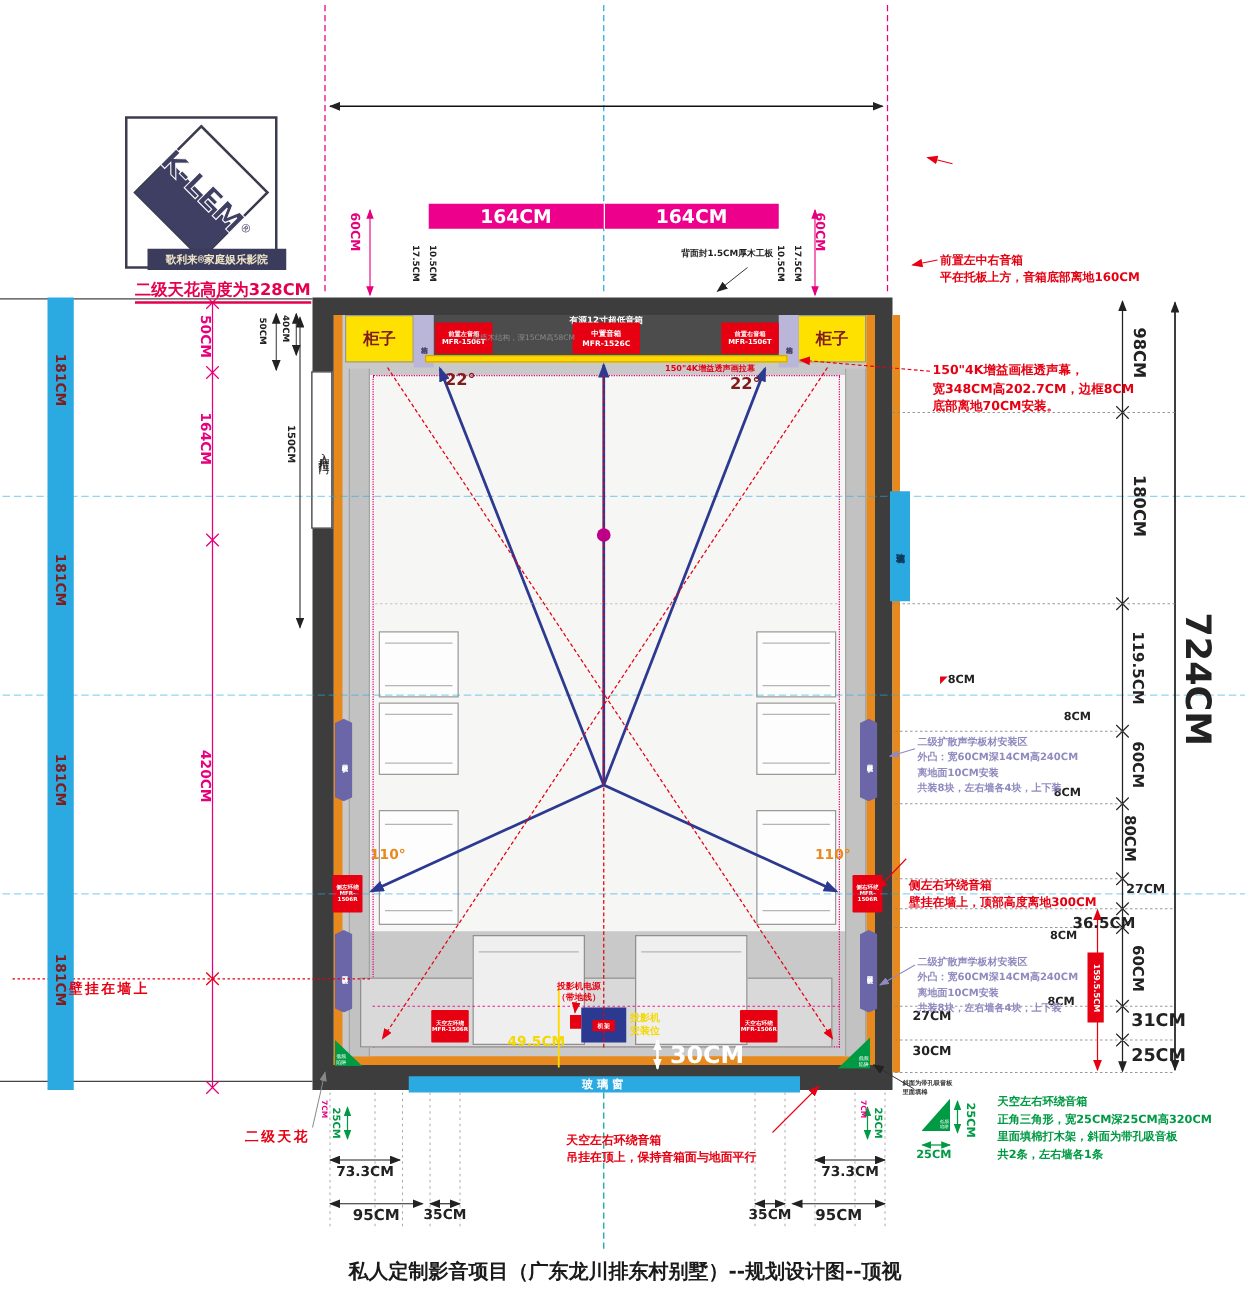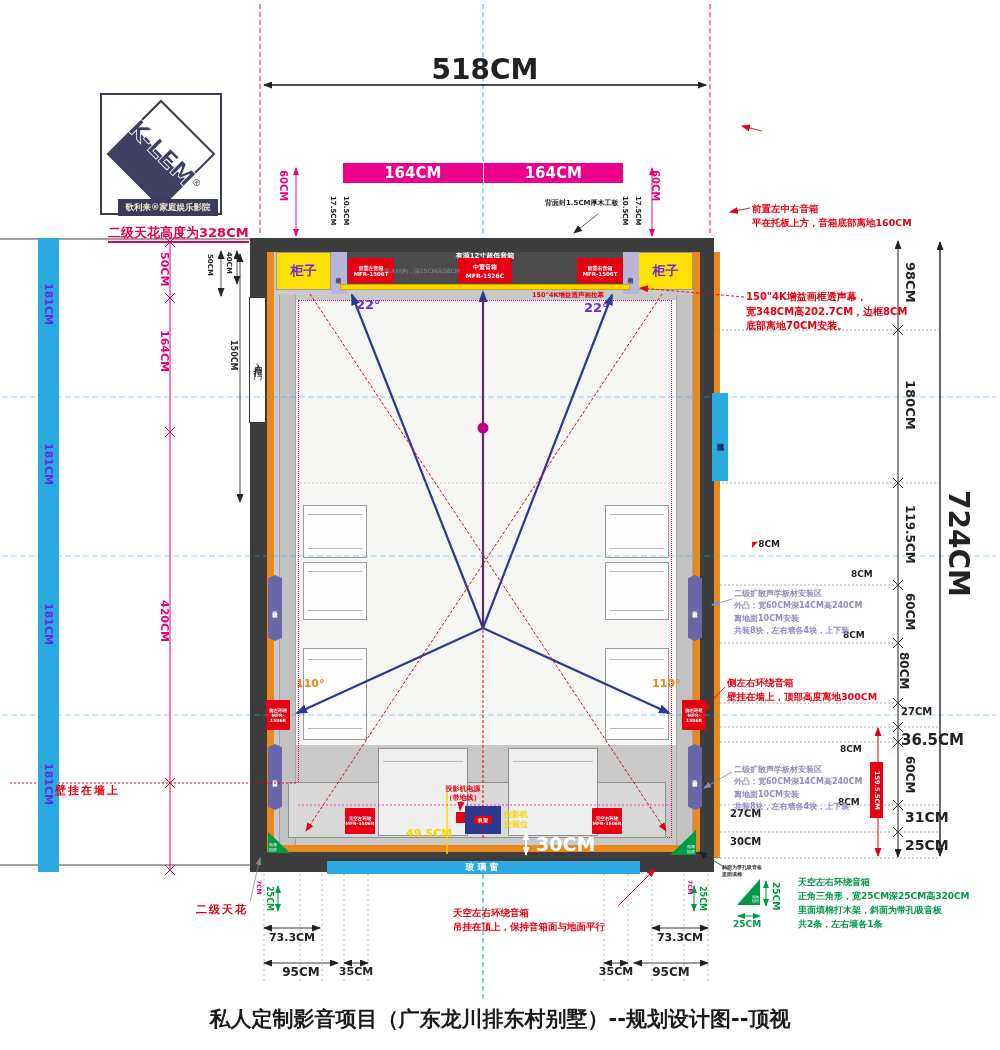--- a/index.html
+++ b/index.html
@@ -1,21 +1,21 @@
 <!DOCTYPE html>
 <html><head>
 <meta charset="utf-8">
 <style>
   html,body{margin:0;padding:0;background:#fff;}
   body{font-family:"DejaVu Sans","Liberation Sans",sans-serif;}
   .page{position:relative;width:1000px;height:1050px;background:#fff;overflow:hidden;}
   .abs{position:absolute;}
   .lab{position:absolute;font-weight:bold;white-space:nowrap;line-height:1.1;}
   .v{writing-mode:vertical-rl;}
-  .pink{color:#E6007E}.red{color:#E60012}.navy{color:#6d28d9}.grn{color:#009944}
+  .pink{color:#E6007E}.red{color:#E60012}.navy{color:#7f1d1d}.grn{color:#009944}
   .pur{color:#8F8ABF}.dk{color:#222}.gy{color:#8a8a8a}.wt{color:#fff}.yel{color:#F5D800}.org{color:#E8891D}
   .ann{position:absolute;font-weight:bold;white-space:nowrap;}
   .ann div{white-space:nowrap;}
   .spk{position:absolute;background:#E60012;color:#fff;text-align:center;font-weight:bold;
        display:flex;flex-direction:column;justify-content:center;border-radius:1px;}
   .furn{position:absolute;background:#fdfdfd;border:1.5px solid #9a9a9a;box-sizing:border-box;}
   .furn .rail{position:absolute;left:4px;right:4px;height:0;border-top:1px solid #b5b5b5;}
   .badge{position:absolute;background:#6B66A8;color:#fff;text-align:center;
          clip-path:polygon(50% 0,100% 5%,100% 95%,50% 100%,0 95%,0 5%);}
   .tri{position:absolute;background:#009944;color:#fff;}
@@ -272,32 +272,31 @@
   </svg>
 
   <div class="abs" style="left:100px;top:93px;width:122px;height:122px;border:2px solid #3c3c50;box-sizing:border-box;background:#fff;">
     <svg width="118" height="118">
       <polygon points="59,6 112,59 59,112 6,59" fill="none" stroke="#3c3c50" stroke-width="2"></polygon>
       <polygon points="33,33 6,59 59,112 85,86" fill="#3f3f63"></polygon>
       <text x="59" y="66" transform="rotate(45 59 59)" text-anchor="middle" font-size="24" font-weight="bold" fill="#3f3f63" stroke="#fff" stroke-width="0.8" font-family="DejaVu Sans, sans-serif">K-LEM</text>
       <text x="92" y="88" transform="rotate(45 92 84)" font-size="9" fill="#3f3f63" font-family="DejaVu Sans, sans-serif">®</text>
     </svg>
   </div>
-  <div class="abs" style="left:118px;top:199px;width:100px;height:17px;background:#3b3b5c;display:flex;align-items:center;justify-content:center;">
+  <div class="abs" style="left:118px;top:199px;width:111px;height:17px;background:#3b3b5c;display:flex;align-items:center;justify-content:center;font-family:Liberation Mono, monospace;">
     <span style="color:#f0e6c8;font-size:8.5px;font-weight:bold;">歌利来®家庭娱乐影院</span>
   </div>
   <div class="lab" style="left:108px;top:226px;font-size:13px;color:#E5004F;border-bottom:2px solid #E5004F;padding-bottom:1px;">二级天花高度为328CM</div>
 
   <div class="abs" style="left:38px;top:238px;width:21px;height:634px;background:#2BA9E1;"></div>
   <div class="lab v navy" style="left:42px;top:283px;font-size:11px;">181CM</div>
   <div class="lab v navy" style="left:42px;top:443px;font-size:11px;">181CM</div>
   <div class="lab v navy" style="left:42px;top:603px;font-size:11px;">181CM</div>
   <div class="lab v navy" style="left:42px;top:763px;font-size:11px;">181CM</div>
 
-  <div class="lab dk" style="left:380px;top:55px;width:210px;text-align:center;font-size:28px;">518CM</div>
   <div class="abs" style="left:343px;top:163px;width:280px;height:20px;background:#EC008C;display:flex;">
     <span style="width:140px;text-align:center;color:#fff;font-weight:bold;font-size:15px;line-height:20px;border-right:1px solid #fff;">164CM</span>
     <span style="width:140px;text-align:center;color:#fff;font-weight:bold;font-size:15px;line-height:20px;">164CM</span>
   </div>
   <div class="lab v pink" style="left:278px;top:170px;font-size:10px;">60CM</div>
   <div class="lab v pink" style="left:650px;top:170px;font-size:10px;">60CM</div>
   <div class="lab v dk" style="left:328px;top:196px;font-size:7px;">17.5CM</div>
   <div class="lab v dk" style="left:341px;top:196px;font-size:7px;">10.5CM</div>
   <div class="lab v dk" style="left:620px;top:196px;font-size:7px;">10.5CM</div>
   <div class="lab v dk" style="left:633px;top:196px;font-size:7px;">17.5CM</div>
@@ -309,21 +308,21 @@
   <div class="lab v pink" style="left:158px;top:330px;font-size:11px;">164CM</div>
   <div class="lab v dk" style="left:228px;top:340px;font-size:8px;">150CM</div>
   <div class="lab v pink" style="left:158px;top:600px;font-size:11px;">420CM</div>
 
   <div class="lab v dk" style="left:903px;top:262px;font-size:13px;">98CM</div>
   <div class="lab v dk" style="left:903px;top:380px;font-size:13px;">180CM</div>
   <div class="lab v dk" style="left:903px;top:505px;font-size:12px;">119.5CM</div>
   <div class="lab v dk" style="left:903px;top:593px;font-size:12px;">60CM</div>
   <div class="lab v dk" style="left:897px;top:652px;font-size:12px;">80CM</div>
   <div class="lab dk" style="left:901px;top:706px;font-size:10px;">27CM</div>
-  <div class="lab dk" style="left:901px;top:732px;font-size:15px;">36.5CM</div>
+  <div class="lab dk" style="left:858px;top:732px;font-size:12px;">36.5CM</div>
   <div class="lab v dk" style="left:903px;top:756px;font-size:12px;">60CM</div>
   <div class="lab dk" style="left:905px;top:810px;font-size:14px;">31CM</div>
   <div class="lab dk" style="left:905px;top:838px;font-size:14px;">25CM</div>
   <div class="lab v dk" style="left:942px;top:490px;font-size:28px;">724CM</div>
   <div class="abs v" style="left:870px;top:762px;width:13px;height:56px;background:#E60012;color:#fff;font-size:6.5px;font-weight:bold;text-align:center;line-height:13px;">159.5.5CM</div>
   <div class="lab dk" style="left:851px;top:570px;font-size:9px;">8CM</div>
   <div class="lab dk" style="left:843px;top:631px;font-size:9px;">8CM</div>
   <div class="lab dk" style="left:840px;top:745px;font-size:9px;">8CM</div>
   <div class="lab dk" style="left:838px;top:798px;font-size:9px;">8CM</div>
   <div class="lab" style="left:752px;top:540px;font-size:9px;color:#222;">
@@ -355,21 +354,21 @@
     <div>150"4K增益画框透声幕，</div>
     <div>宽348CM高202.7CM，边框8CM</div>
     <div>底部离地70CM安装。</div>
   </div>
   <div class="ann pur" style="left:734px;top:588px;font-size:8px;line-height:1.55;">
     <div>二级扩散声学板材安装区</div>
     <div>外凸：宽60CM深14CM高240CM</div>
     <div>离地面10CM安装</div>
     <div>共装8块，左右墙各4块，上下装</div>
   </div>
-  <div class="ann red" style="left:727px;top:676px;font-size:9.5px;line-height:1.5;">
+  <div class="ann red" style="left:727px;top:702px;font-size:9.5px;line-height:1.5;">
     <div>侧左右环绕音箱</div>
     <div>壁挂在墙上，顶部高度离地300CM</div>
   </div>
   <div class="ann pur" style="left:734px;top:764px;font-size:8px;line-height:1.55;">
     <div>二级扩散声学板材安装区</div>
     <div>外凸：宽60CM深14CM高240CM</div>
     <div>离地面10CM安装</div>
     <div>共装8块，左右墙各4块，上下装</div>
   </div>
   <div class="lab red" style="left:55px;top:785px;font-size:11px;letter-spacing:2px;">壁挂在墙上</div>
@@ -395,15 +394,15 @@
   <div class="lab v grn" style="left:697px;top:886px;font-size:8px;">25CM</div>
   <div class="lab v pink" style="left:255px;top:880px;font-size:6px;">7CM</div>
   <div class="lab v pink" style="left:686px;top:880px;font-size:6px;">7CM</div>
   <div class="lab dk" style="left:262px;top:932px;width:60px;text-align:center;font-size:11px;">73.3CM</div>
   <div class="lab dk" style="left:650px;top:932px;width:60px;text-align:center;font-size:11px;">73.3CM</div>
   <div class="lab dk" style="left:264px;top:966px;width:74px;text-align:center;font-size:12px;">95CM</div>
   <div class="lab dk" style="left:332px;top:966px;width:48px;text-align:center;font-size:11px;">35CM</div>
   <div class="lab dk" style="left:592px;top:966px;width:48px;text-align:center;font-size:11px;">35CM</div>
   <div class="lab dk" style="left:634px;top:966px;width:74px;text-align:center;font-size:12px;">95CM</div>
 
-  <div class="lab" style="left:0;top:1008px;width:1000px;text-align:center;font-size:21px;color:#1a1a1a;">私人定制影音项目（广东龙川排东村别墅）--规划设计图--顶视</div>
+  <div class="lab" style="left:0;top:1008px;width:1000px;text-align:center;font-size:16px;color:#1a1a1a;">私人定制影音项目（广东龙川排东村别墅）--规划设计图--顶视</div>
 
 </div>
 
 </body></html>

